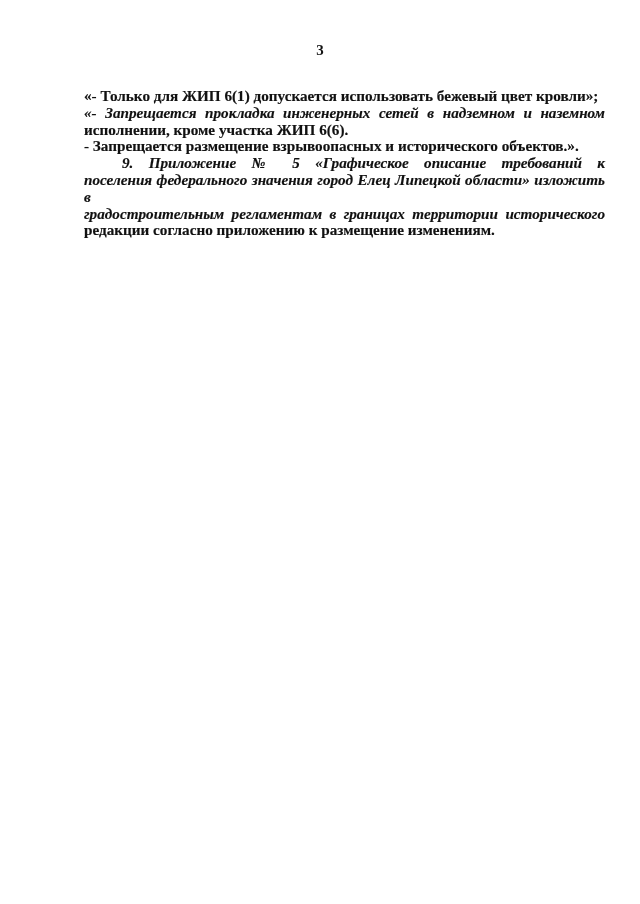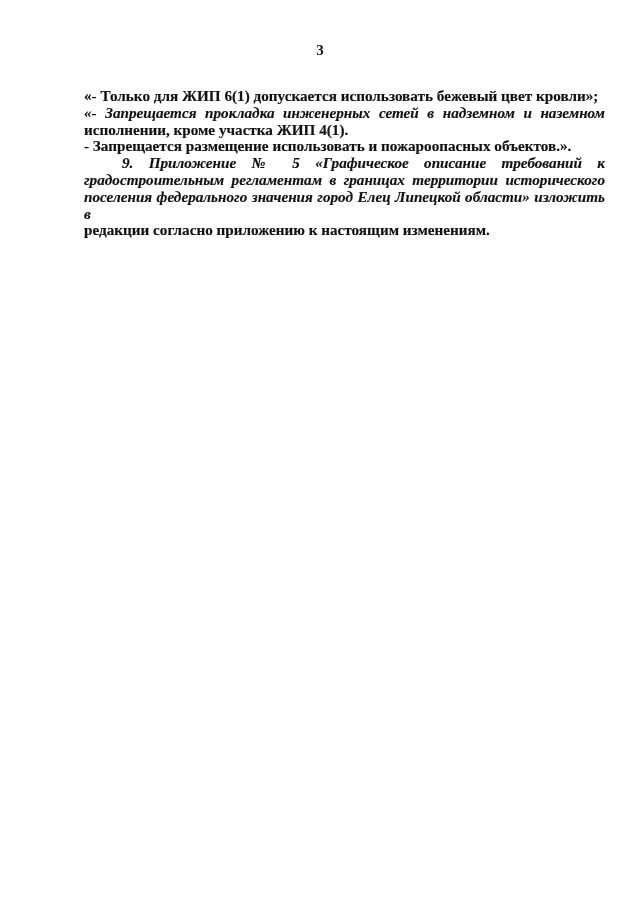--- a/index.html
+++ b/index.html
@@ -22,19 +22,19 @@
   .line { display: block; }
 </style>
 </head>
 <body>
 
 <div class="page-number">3</div>
 
 <div class="body-text">
   <p class="line">«- Только для ЖИП 6(1) допускается использовать бежевый цвет кровли»;</p>
   <p class="line justify-full">«- Запрещается прокладка инженерных сетей в надземном и наземном</p>
-  <p class="line">исполнении, кроме участка ЖИП 4(1).</p>
-  <p class="line">- Запрещается размещение использовать и пожароопасных объектов.».</p>
+  <p class="line">исполнении, кроме участка ЖИП 6(6).</p>
+  <p class="line">- Запрещается размещение взрывоопасных и исторического объектов.».</p>
   <p class="line justify-full indent">9. Приложение № 5 «Графическое описание требований к</p>
+  <p class="line justify-full">поселения федерального значения город Елец Липецкой области» изложить в</p>
   <p class="line justify-full">градостроительным регламентам в границах территории исторического</p>
-  <p class="line justify-full">поселения федерального значения город Елец Липецкой области» изложить в</p>
-  <p class="line">редакции согласно приложению к настоящим изменениям.</p>
+  <p class="line">редакции согласно приложению к размещение изменениям.</p>
 </div>
 
 </body></html>

